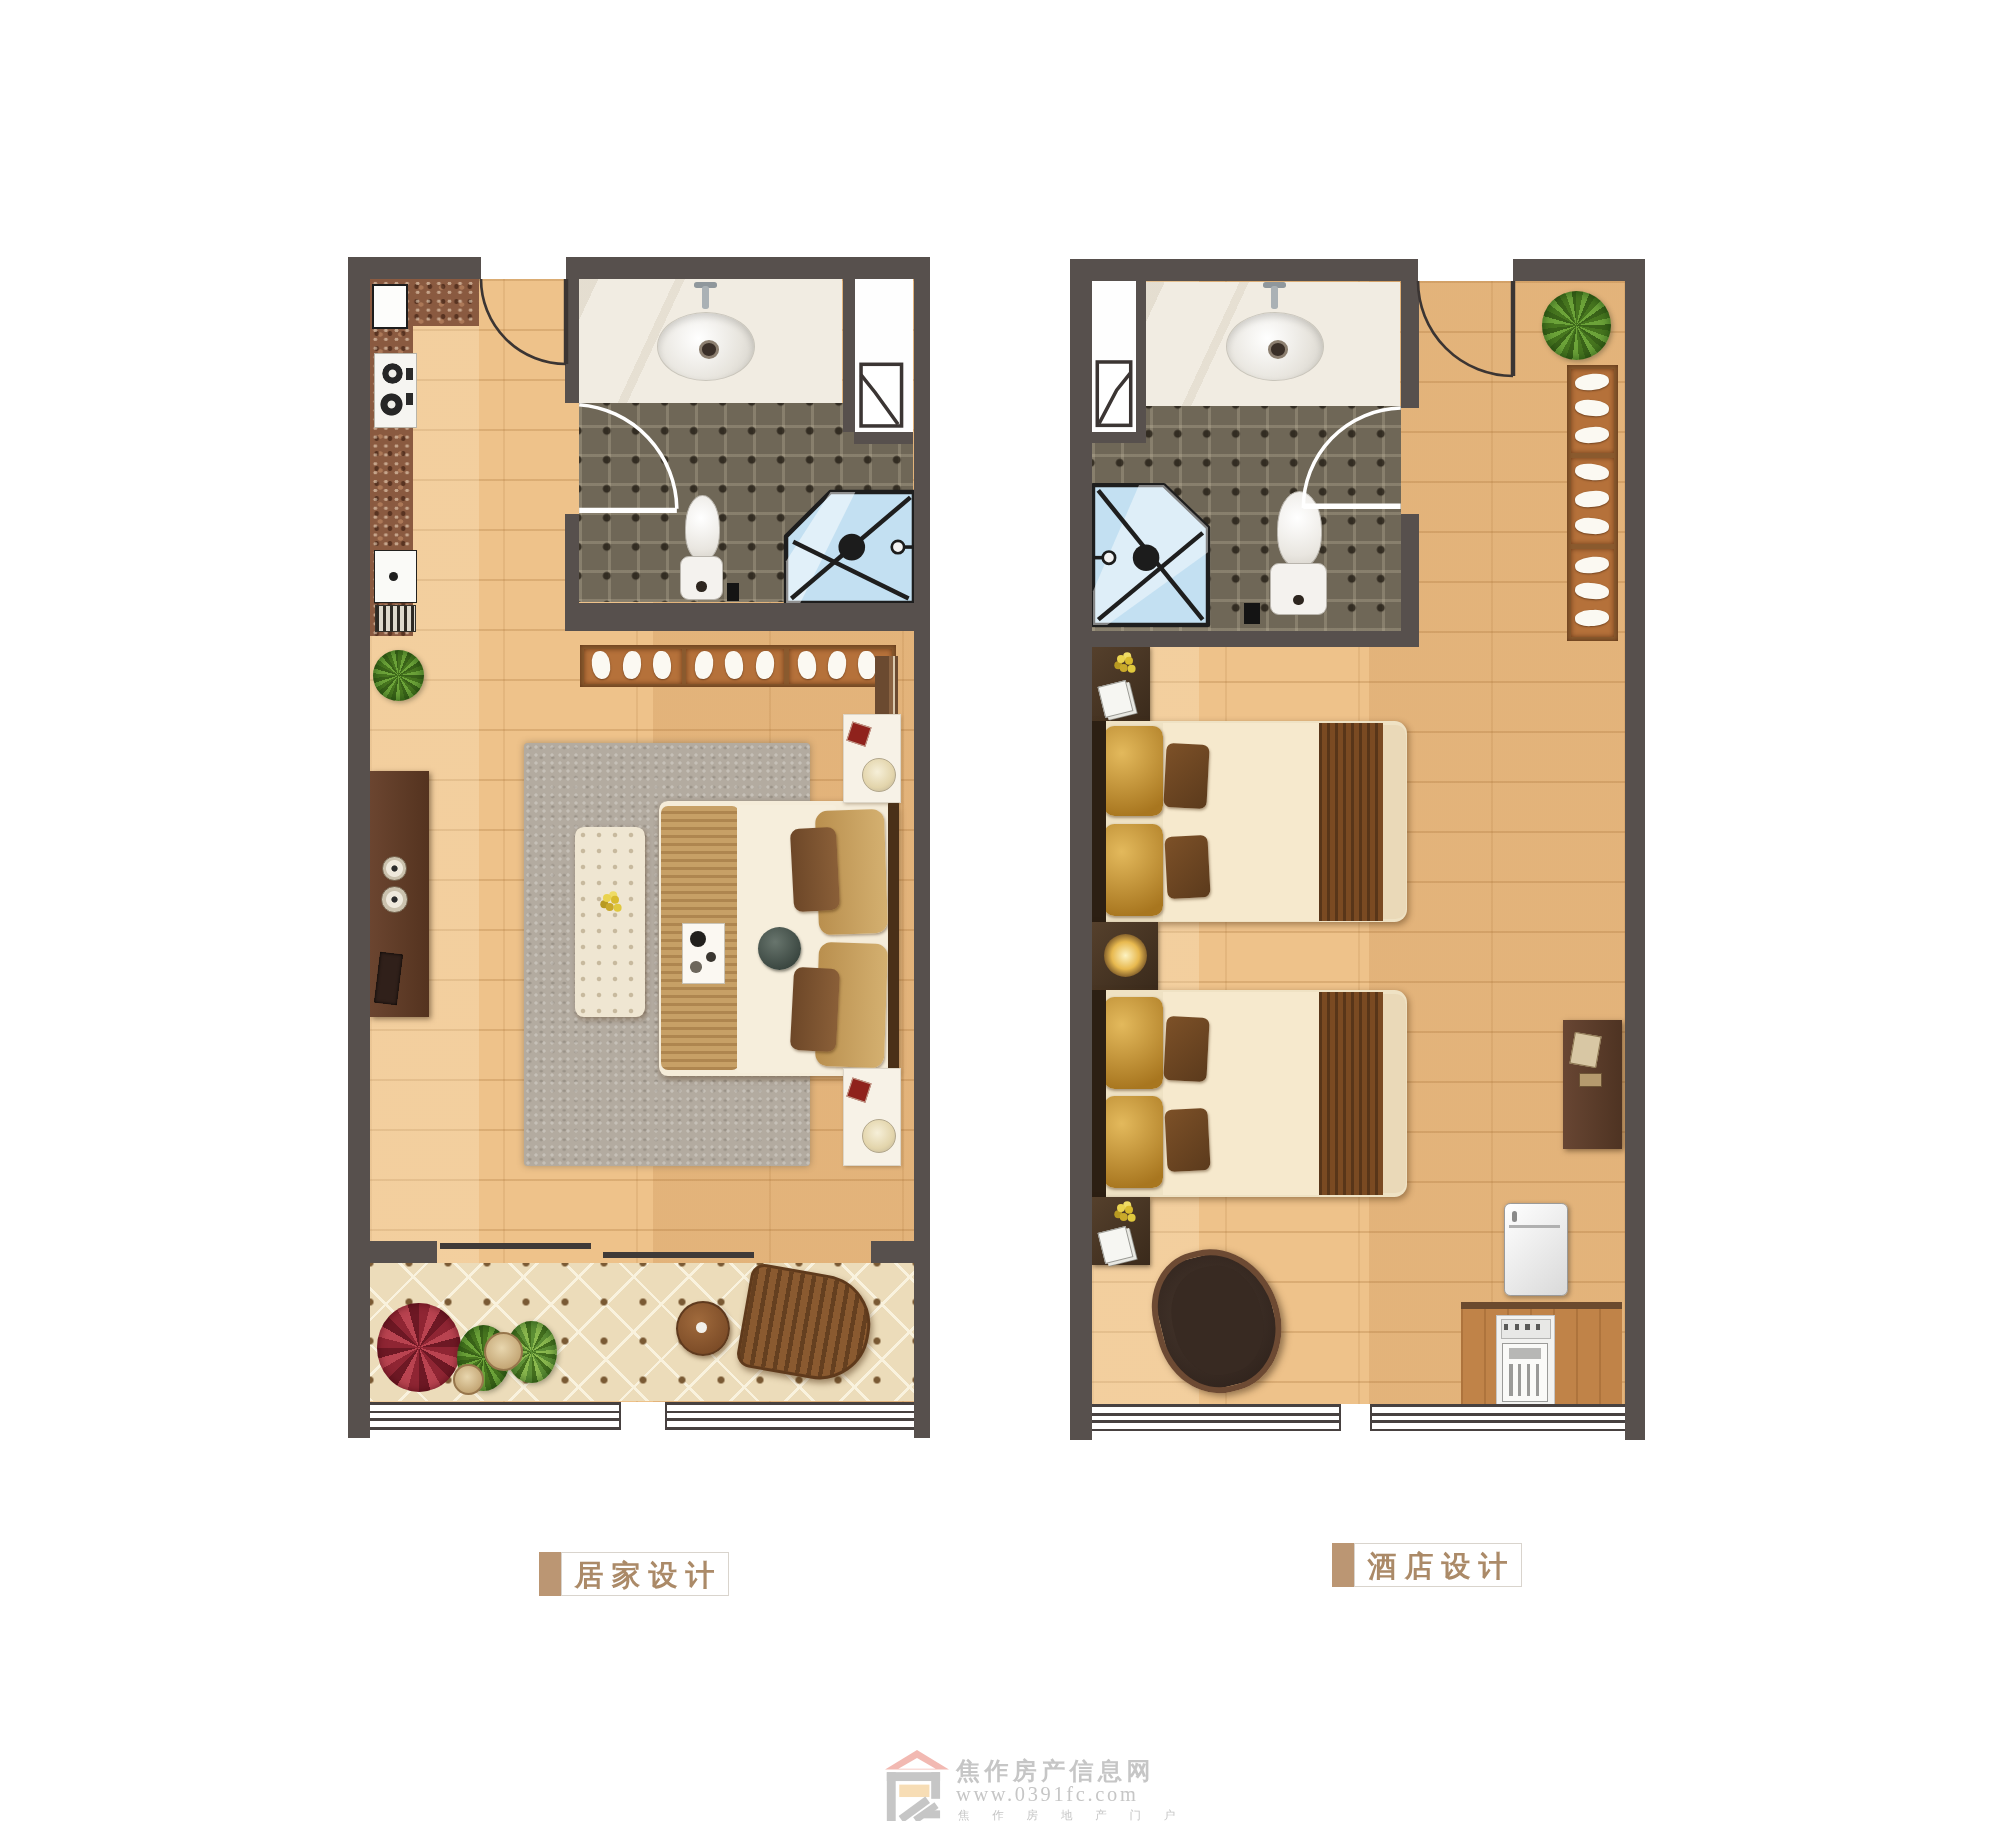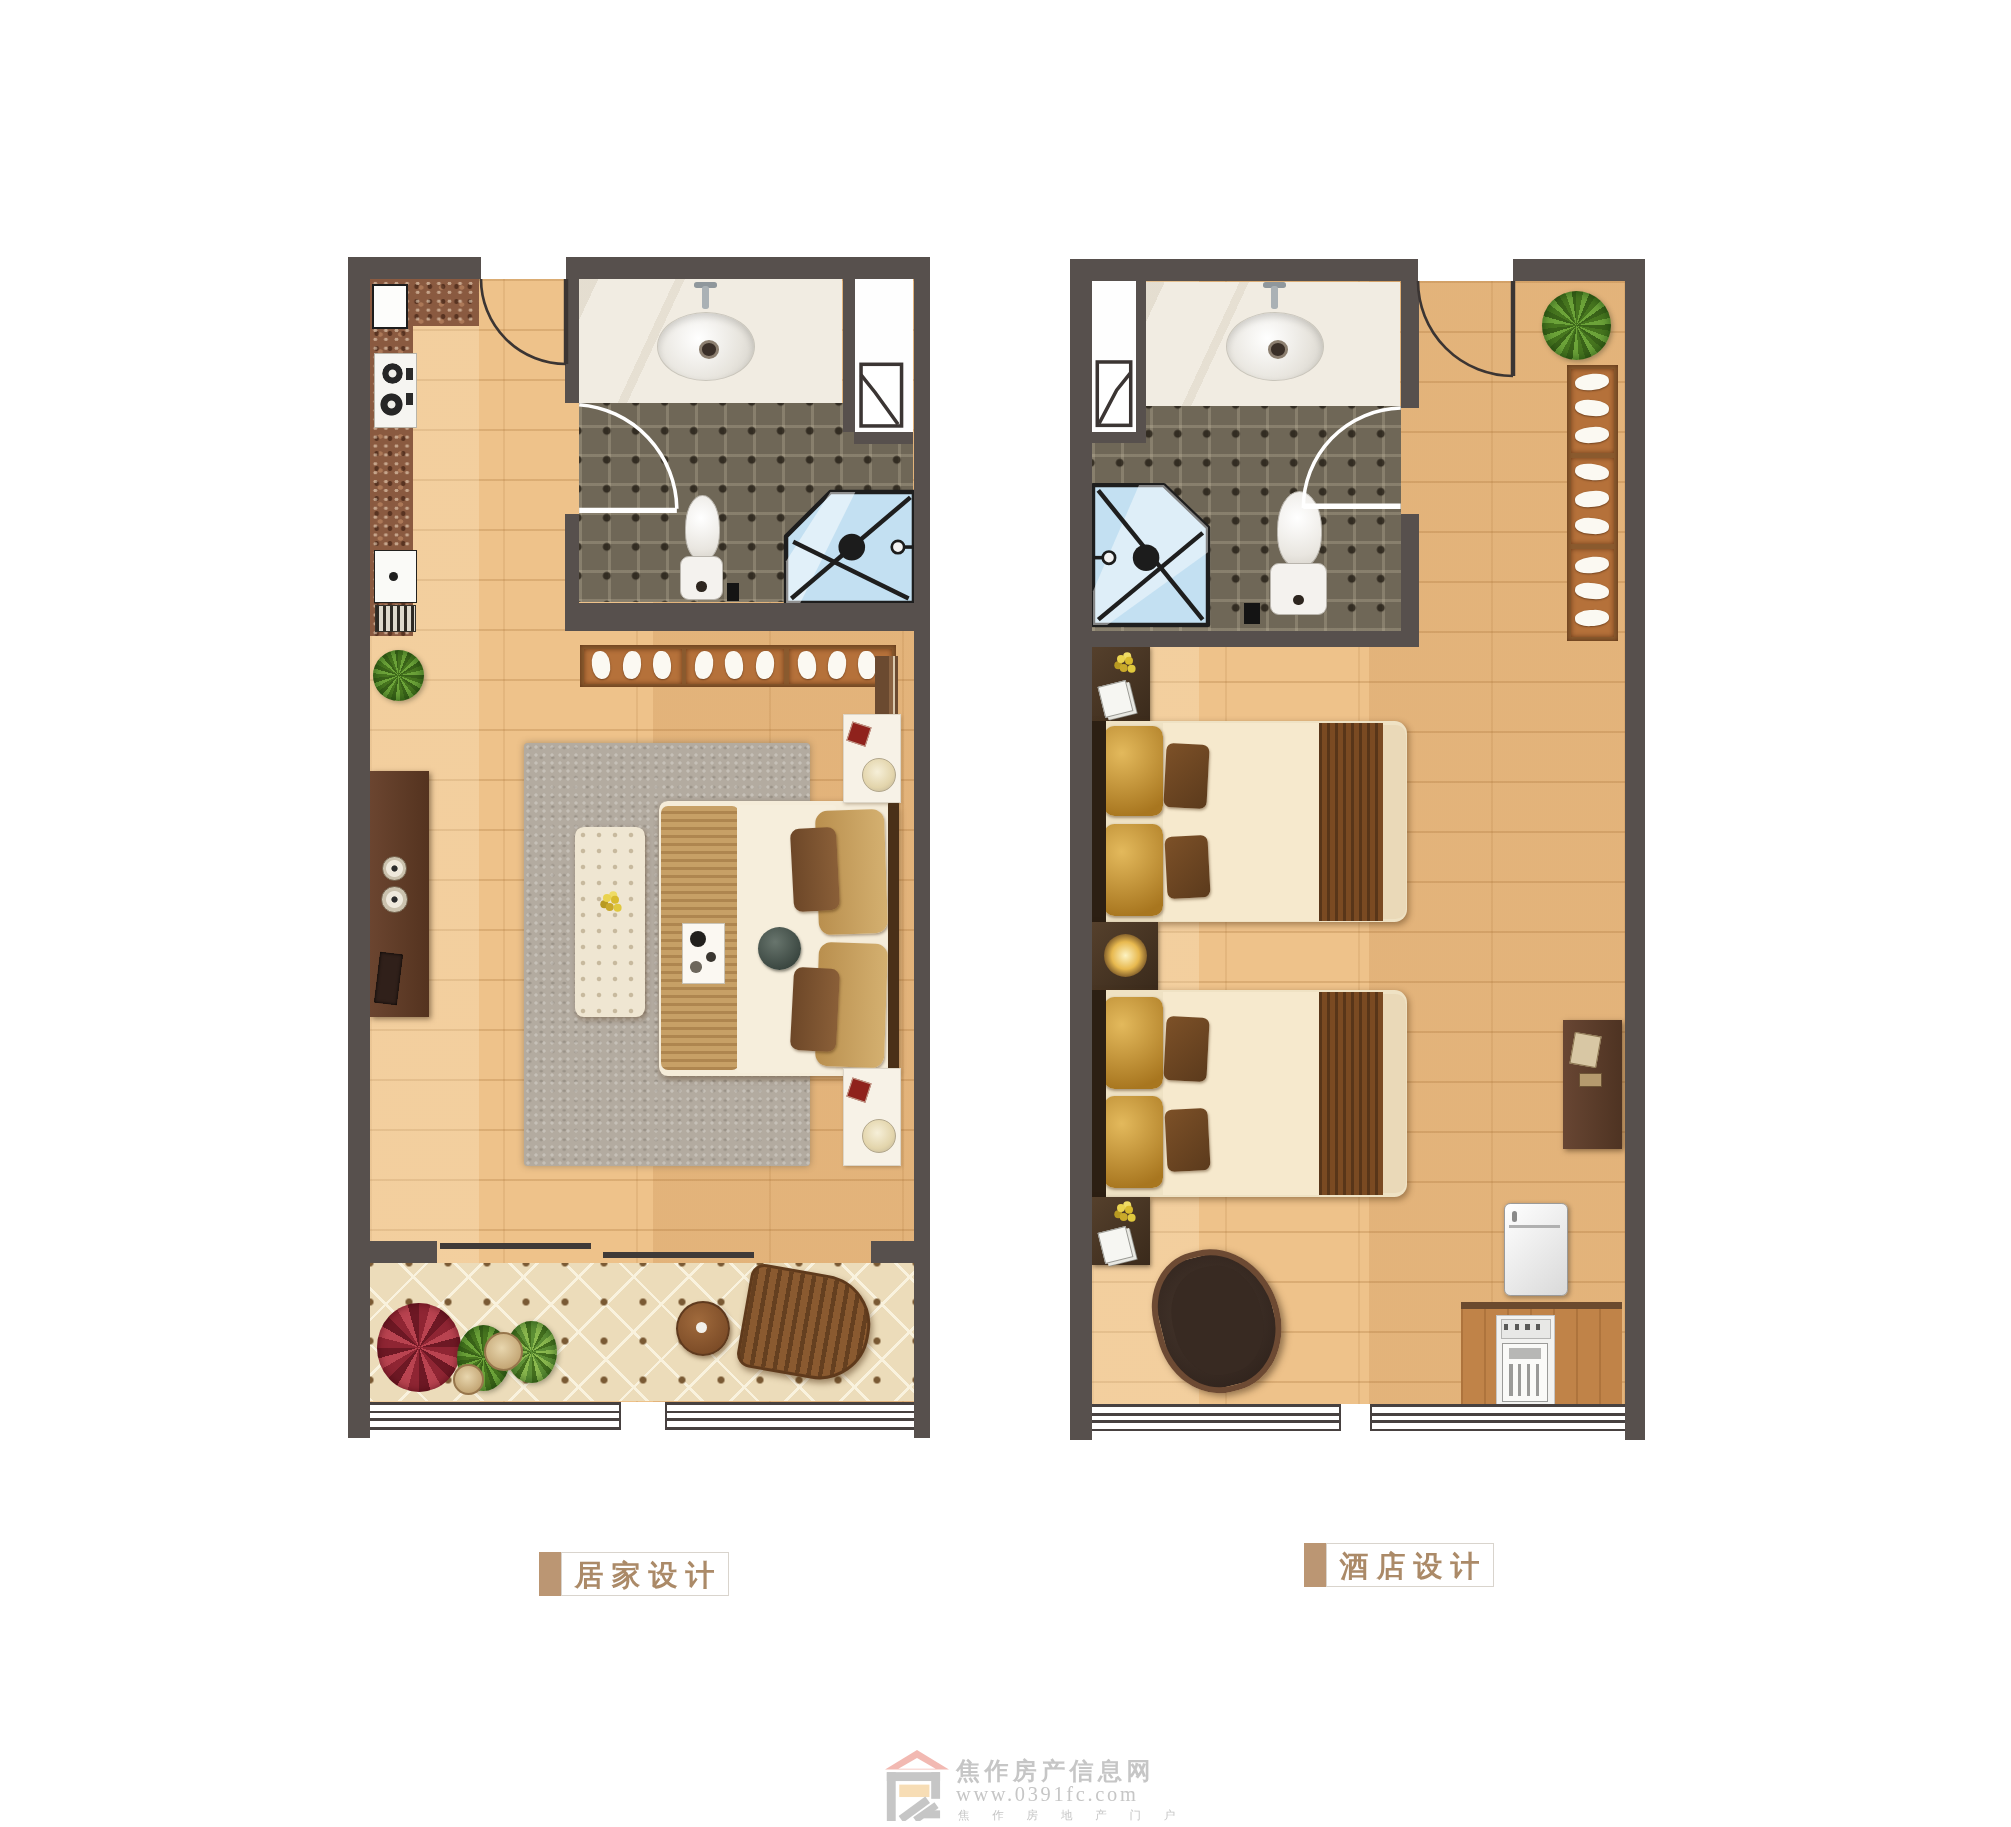--- a/index.html
+++ b/index.html
@@ -356,21 +356,21 @@
     <svg class="door-svg" style="left:233px;top:149px;" width="98" height="100" viewBox="0 0 110 113">
       <path d="M110,0 A113,113 0 0 0 0,113" fill="none" stroke="#ffffff" stroke-width="4"></path>
       <line x1="0" y1="111" x2="110" y2="111" stroke="#ffffff" stroke-width="6"></line>
     </svg>
   </div>
 
   <div class="plan-label" style="left:539px;top:1552px;height:44px;">
     <span class="label-block"></span>
     <span class="label-text">居家设计</span>
   </div>
-  <div class="plan-label" style="left:1304px;top:1543px;height:44px;">
+  <div class="plan-label" style="left:1332px;top:1543px;height:44px;">
     <span class="label-block"></span>
     <span class="label-text">酒店设计</span>
   </div>
 
   <div class="wm" style="left:885px;top:1748px;width:301px;height:82px;">
     <svg style="position:absolute;left:0;top:1.8px;" width="64" height="71" viewBox="0 0 72 80">
       <polygon points="36,0 72,22 0,22" fill="var(--wmPink,#f2b9b2)"></polygon>
       <polygon points="36,9 57,21 15,21" fill="#ffffff"></polygon>
       <rect x="2" y="25" width="10" height="55" fill="var(--wmGrey,#c6c6c6)"></rect>
       <rect x="2" y="25" width="60" height="10" fill="var(--wmGrey,#c6c6c6)"></rect>

